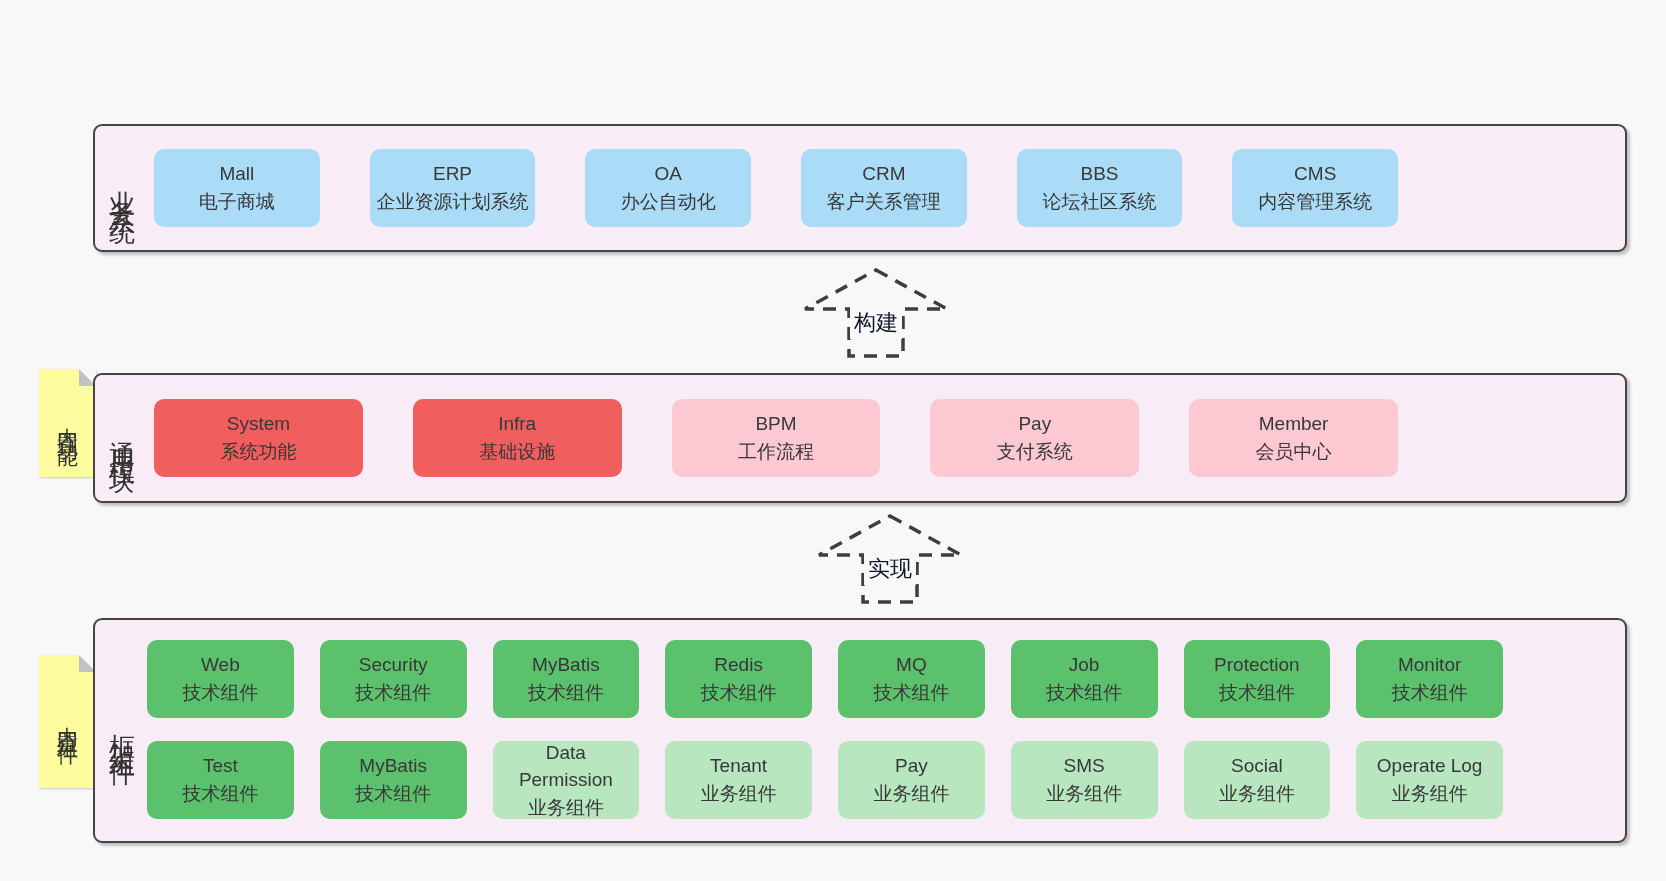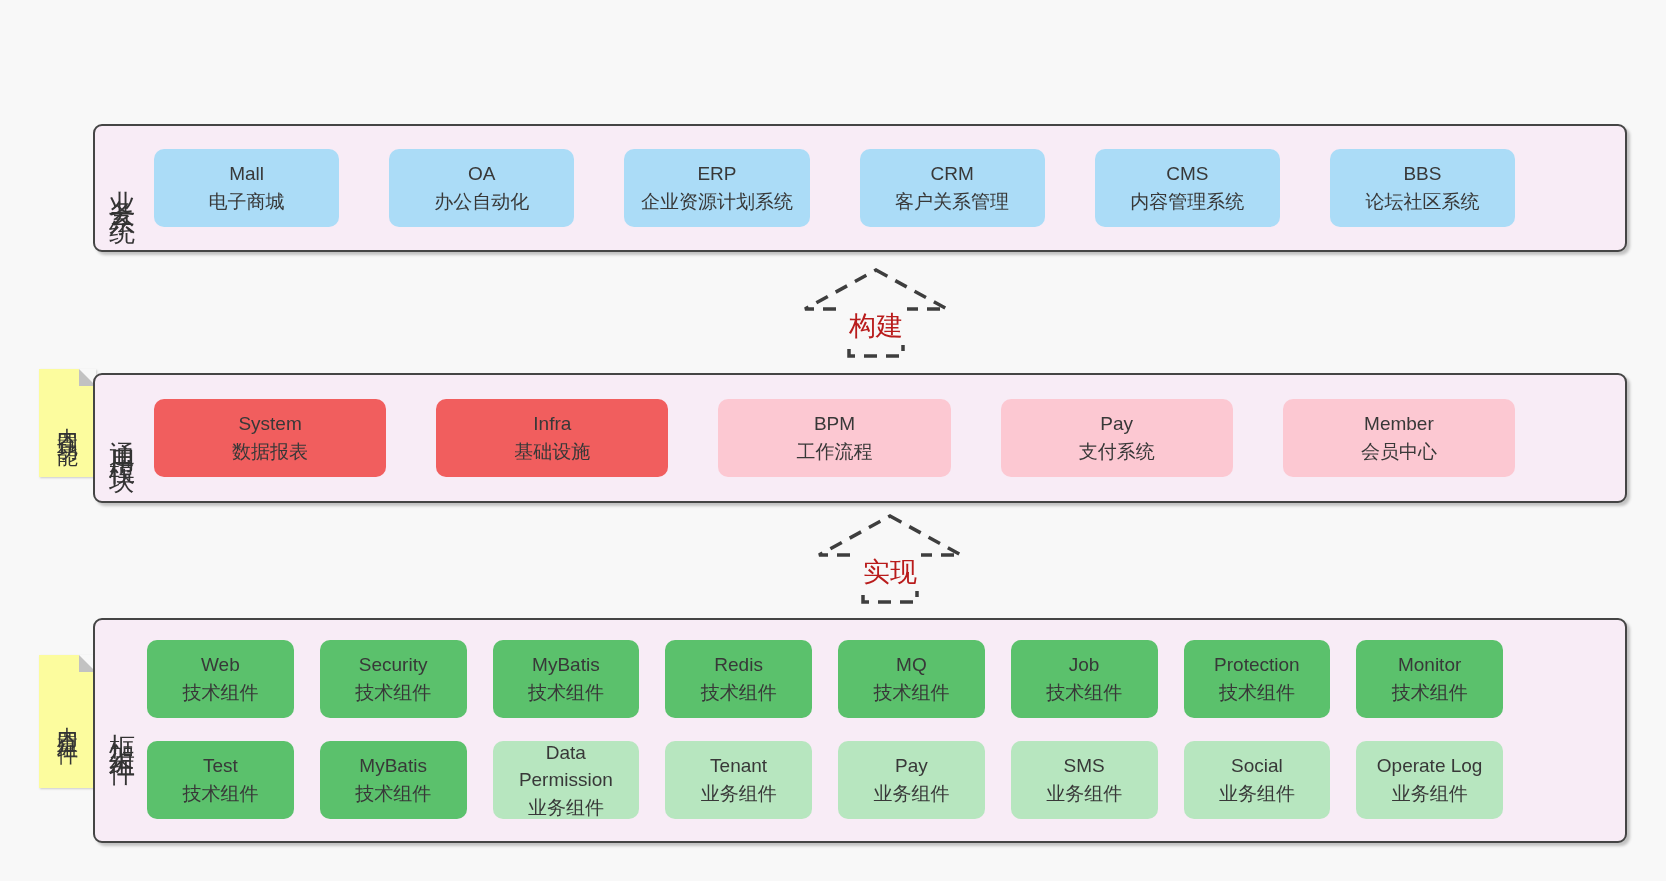--- a/index.html
+++ b/index.html
@@ -27,21 +27,21 @@
 
   .band-label{
     position:absolute;left:6px;top:0;bottom:0;width:44px;
     display:flex;align-items:center;justify-content:center;
     writing-mode:vertical-rl;text-orientation:upright;
     font-size:26px;letter-spacing:9px;color:#333;
     user-select:none;
   }
 
   .band-boxes{
-    position:absolute;left:59px;width:1361px;top:0;bottom:0;
+    position:absolute;left:59px;width:1244px;top:0;bottom:0;
     display:flex;gap:50px;align-items:center;
   }
   .band-rows{
     position:absolute;left:52px;width:1356px;top:20px;bottom:22px;
     display:flex;flex-direction:column;justify-content:space-between;
   }
   .band-row{display:flex;gap:26px;height:78px;}
 
   
   .box{
@@ -80,21 +80,21 @@
   .arrow-build{left:801px;top:267px;}
   .arrow-implement{left:815px;top:513px;}
   .arrow svg{display:block;width:150px;height:92px;}
   .arrow polygon{
     fill:none;stroke:#3e3e3e;stroke-width:3.5;
     stroke-dasharray:13 9;stroke-linejoin:miter;
   }
   .arrow-label{
     position:absolute;top:40px;left:50%;transform:translateX(-50%);
     background:var(--page_bg,#f8f8f8);
-    font-size:27px;color:#b91c1c;padding:1px 4px;white-space:nowrap;
+    font-size:22px;color:#0f172a;padding:1px 4px;white-space:nowrap;
   }
 </style>
 </head>
 <body>
 
 <div class="canvas">
 
   <div class="sticky sticky-modules">
     <span>内置功能</span>
   </div>
@@ -103,55 +103,55 @@
   </div>
 
   <section class="band band-business">
     <div class="band-label">业务系统</div>
     <div class="band-boxes">
         <div class="box blue">
           <div class="box-name">Mall</div>
           <div class="box-desc">电子商城</div>
         </div>
         <div class="box blue">
+          <div class="box-name">ERP</div>
+          <div class="box-desc">企业资源计划系统</div>
+        </div>
+        <div class="box blue">
           <div class="box-name">OA</div>
           <div class="box-desc">办公自动化</div>
         </div>
         <div class="box blue">
-          <div class="box-name">ERP</div>
-          <div class="box-desc">企业资源计划系统</div>
-        </div>
-        <div class="box blue">
           <div class="box-name">CRM</div>
           <div class="box-desc">客户关系管理</div>
         </div>
         <div class="box blue">
+          <div class="box-name">BBS</div>
+          <div class="box-desc">论坛社区系统</div>
+        </div>
+        <div class="box blue">
           <div class="box-name">CMS</div>
           <div class="box-desc">内容管理系统</div>
-        </div>
-        <div class="box blue">
-          <div class="box-name">BBS</div>
-          <div class="box-desc">论坛社区系统</div>
         </div>
       </div>
   </section>
 
   <div class="arrow arrow-build">
     <svg viewBox="0 0 150 92">
       <polygon points="75,3 146,42 102,42 102,89 48,89 48,42 4,42"></polygon>
     </svg>
     <div class="arrow-label">构建</div>
   </div>
 
   <section class="band band-modules">
     <div class="band-label">通用模块</div>
     <div class="band-boxes">
         <div class="box red">
           <div class="box-name">System</div>
-          <div class="box-desc">数据报表</div>
+          <div class="box-desc">系统功能</div>
         </div>
         <div class="box red">
           <div class="box-name">Infra</div>
           <div class="box-desc">基础设施</div>
         </div>
         <div class="box pink">
           <div class="box-name">BPM</div>
           <div class="box-desc">工作流程</div>
         </div>
         <div class="box pink">

